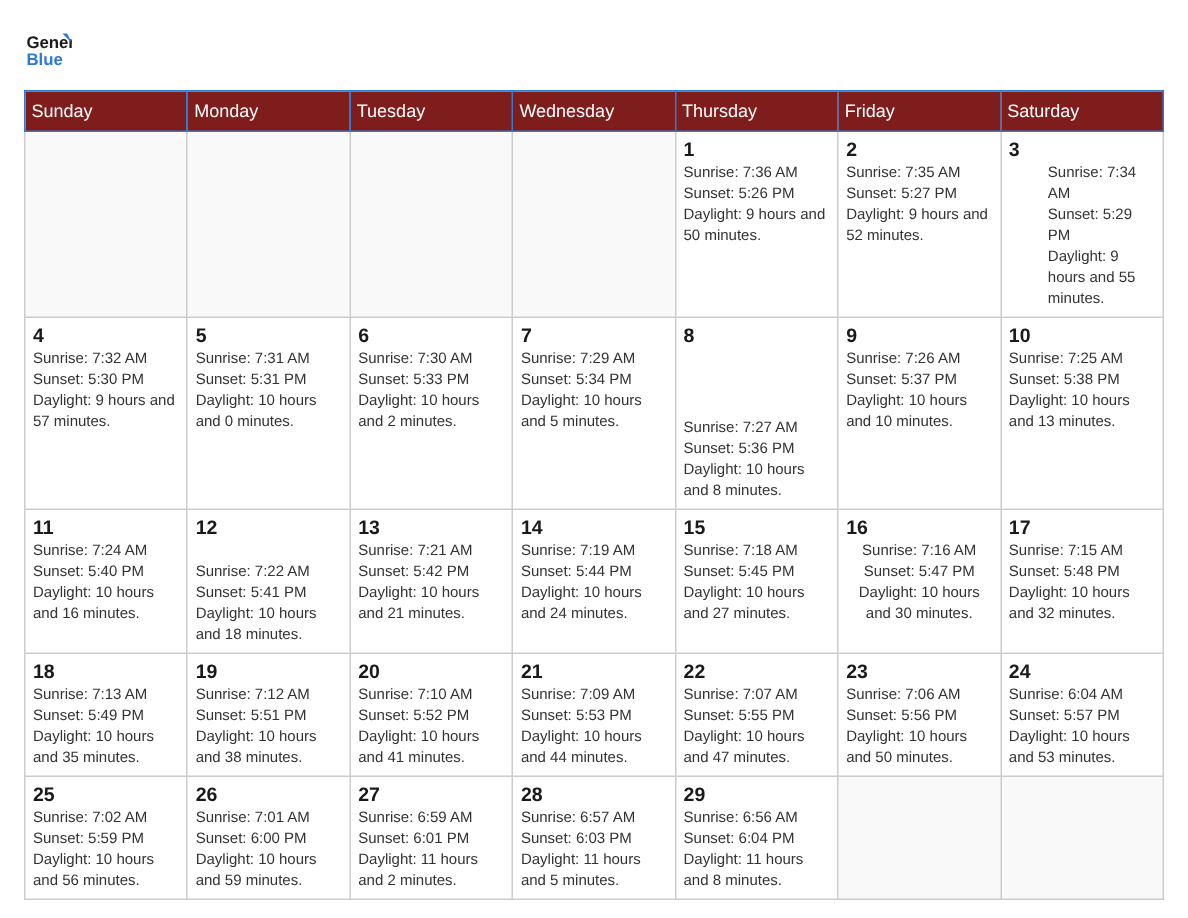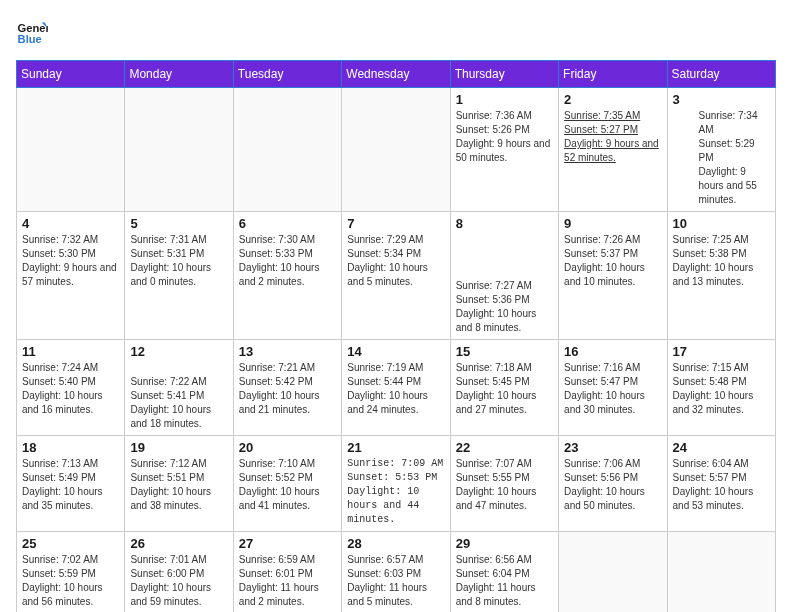--- a/index.html
+++ b/index.html
@@ -36,21 +36,21 @@
     .location {
       font-size: 14px;
       color: #444;
     }
     .calendar {
       width: 100%;
       border-collapse: collapse;
       font-size: 11px;
     }
     .calendar th {
-      background: #6d28d9;
+      background: #7f1d1d;
       color: #fff;
       padding: 6px 4px;
       text-align: left;
       font-size: 12px;
       font-weight: normal;
       border: 1px solid #2e7bd6;
     }
     .calendar td {
       border: 1px solid #ccc;
       vertical-align: top;
@@ -114,21 +114,21 @@
         <td class="empty"></td>
         <td class="empty"></td>
         <td>
           <div class="day-num">1</div>
           <div class="day-info" style="white-space: pre-line;">Sunrise: 7:36 AM
 Sunset: 5:26 PM
 Daylight: 9 hours and 50 minutes.</div>
         </td>
         <td>
           <div class="day-num">2</div>
-          <div class="day-info" style="white-space: pre-line; text-decoration: underline;">Sunrise: 7:35 AM
+          <div class="day-info" style="white-space: pre-line;">Sunrise: 7:35 AM
 Sunset: 5:27 PM
 Daylight: 9 hours and 52 minutes.</div>
         </td>
         <td>
           <div class="day-num">3</div>
           <div class="day-info" style="white-space: pre-line; margin-left: 26px;">Sunrise: 7:34 AM
 Sunset: 5:29 PM
 Daylight: 9 hours and 55 minutes.</div>
         </td>
       </tr>
@@ -202,21 +202,21 @@
 Daylight: 10 hours and 24 minutes.</div>
         </td>
         <td>
           <div class="day-num">15</div>
           <div class="day-info" style="white-space: pre-line;">Sunrise: 7:18 AM
 Sunset: 5:45 PM
 Daylight: 10 hours and 27 minutes.</div>
         </td>
         <td>
           <div class="day-num">16</div>
-          <div class="day-info" style="white-space: pre-line;">Sunrise: 7:16 AM
+          <div class="day-info" style="white-space: pre-line; text-align: center;">Sunrise: 7:16 AM
 Sunset: 5:47 PM
 Daylight: 10 hours and 30 minutes.</div>
         </td>
         <td>
           <div class="day-num">17</div>
           <div class="day-info" style="white-space: pre-line;">Sunrise: 7:15 AM
 Sunset: 5:48 PM
 Daylight: 10 hours and 32 minutes.</div>
         </td>
       </tr>
@@ -234,21 +234,21 @@
 Daylight: 10 hours and 38 minutes.</div>
         </td>
         <td>
           <div class="day-num">20</div>
           <div class="day-info" style="white-space: pre-line;">Sunrise: 7:10 AM
 Sunset: 5:52 PM
 Daylight: 10 hours and 41 minutes.</div>
         </td>
         <td>
           <div class="day-num">21</div>
-          <div class="day-info" style="white-space: pre-line; font-family: Liberation Mono, monospace;">Sunrise: 7:09 AM
+          <div class="day-info" style="white-space: pre-line;">Sunrise: 7:09 AM
 Sunset: 5:53 PM
 Daylight: 10 hours and 44 minutes.</div>
         </td>
         <td>
           <div class="day-num">22</div>
           <div class="day-info" style="white-space: pre-line;">Sunrise: 7:07 AM
 Sunset: 5:55 PM
 Daylight: 10 hours and 47 minutes.</div>
         </td>
         <td>

